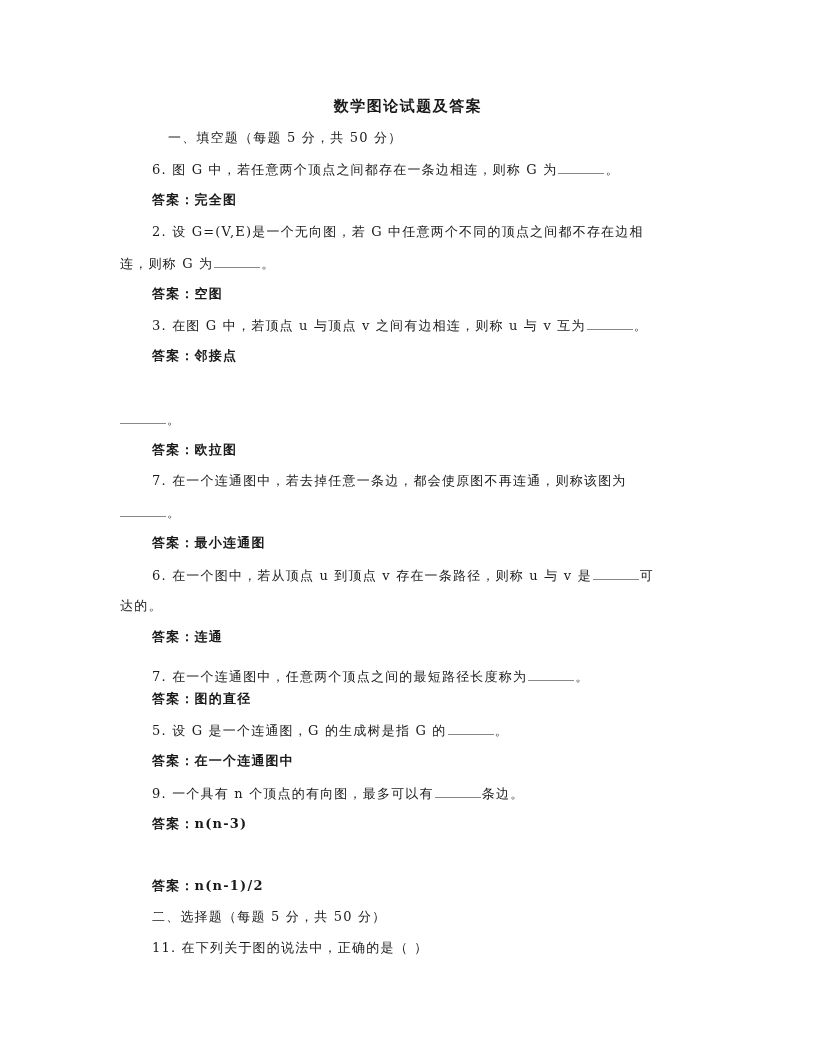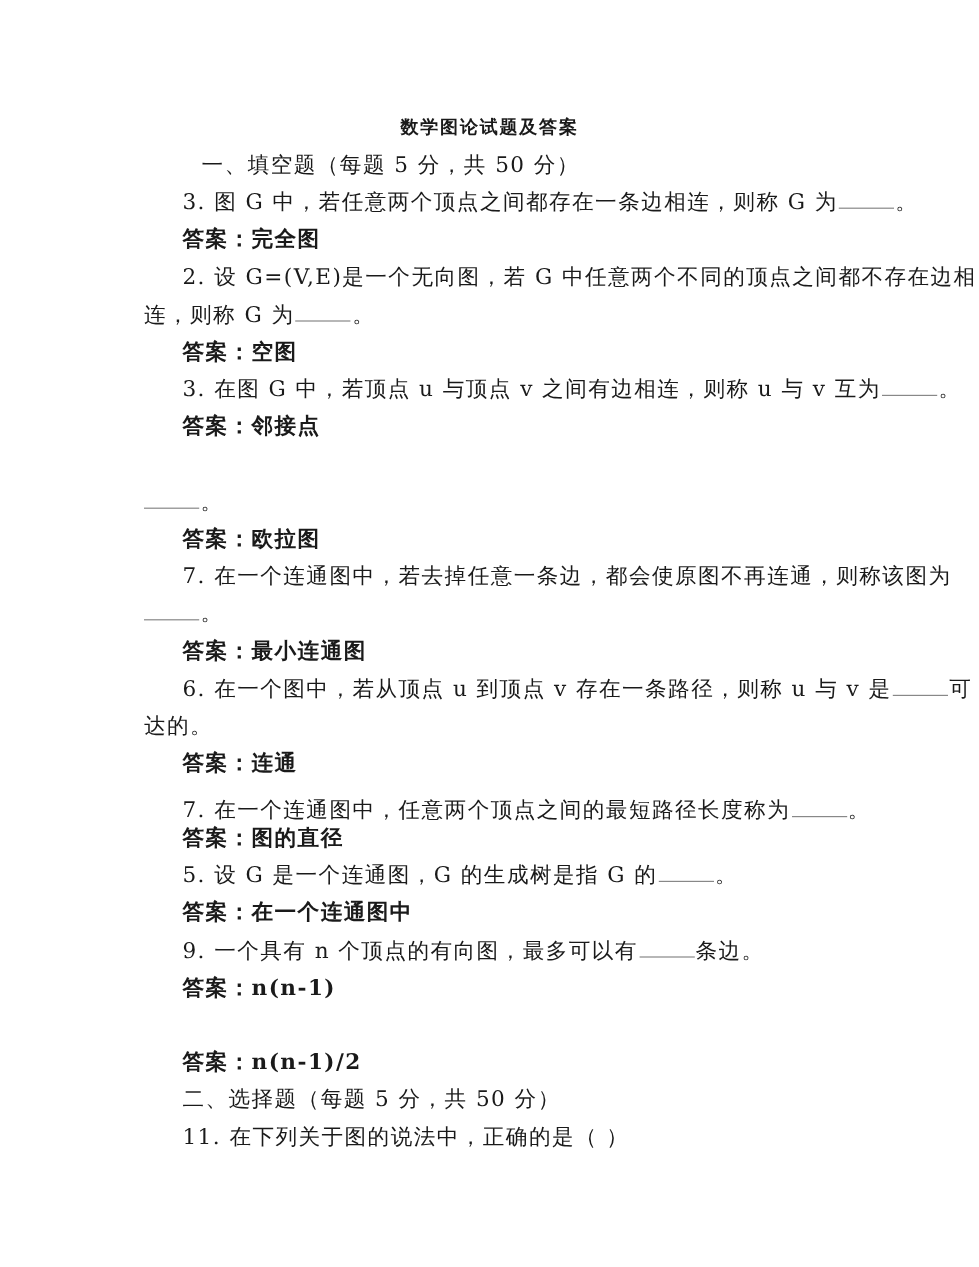--- a/index.html
+++ b/index.html
@@ -1,37 +1,37 @@
 <!DOCTYPE html>
 <html><head>
   <meta charset="utf-8">
   <style>
     html, body { margin: 0; padding: 0; background: #ffffff; }
     body { width: 816px; height: 1056px; position: relative; overflow: hidden;
            font-family: "DejaVu Serif", "Liberation Serif", serif; color: #1a1a1a; }
     .page { position: absolute; left: 0; top: 0; width: 816px; height: 905px; }
-    .line { position: absolute; font-size: 18px; line-height: 20px; white-space: nowrap; letter-spacing: 1.2px; }
+    .line { position: absolute; font-size: 13px; line-height: 20px; white-space: nowrap; letter-spacing: 1.2px; }
     .title { left: 0; width: 816px; text-align: center; font-weight: bold; font-size: 15px; letter-spacing: 1.5px; top: 96px; }
     .ind { left: 152px; }
     .ind2 { left: 168px; }
     .flush { left: 120px; }
     .ans { font-weight: bold; }
     .blank { display: inline-block; width: 46px; border-bottom: 1px solid #888; height: 14px; vertical-align: baseline; margin: 0 1px; }
   </style>
 </head>
 <body>
 
 <div class="page">
 
   <div class="line title">数学图论试题及答案</div>
 
   <div class="line ind2" style="top:128px">一、填空题（每题 5 分，共 50 分）</div>
 
   <div class="line ind" style="top:159px">
-    <span>3. 图 G 中，若任意两个顶点之间都存在一条边相连，则称 G 为</span><span class="blank"></span><span>。</span>
+    <span>6. 图 G 中，若任意两个顶点之间都存在一条边相连，则称 G 为</span><span class="blank"></span><span>。</span>
   </div>
   <div class="line ind ans" style="top:190px">
     <span>答案：</span><span>完全图</span>
   </div>
 
   <div class="line ind" style="top:222px">2. 设 G=(V,E)是一个无向图，若 G 中任意两个不同的顶点之间都不存在边相</div>
   <div class="line flush" style="top:253px">
     <span>连，则称 G 为</span><span class="blank"></span><span>。</span>
   </div>
   <div class="line ind ans" style="top:284px">
@@ -79,21 +79,21 @@
     <span>5. 设 G 是一个连通图，G 的生成树是指 G 的</span><span class="blank"></span><span>。</span>
   </div>
   <div class="line ind ans" style="top:751px">
     <span>答案：</span><span>在一个连通图中</span>
   </div>
 
   <div class="line ind" style="top:783px">
     <span>9. 一个具有 n 个顶点的有向图，最多可以有</span><span class="blank"></span><span>条边。</span>
   </div>
   <div class="line ind ans" style="top:814px">
-    <span>答案：</span><span>n(n-1)</span>
+    <span>答案：</span><span>n(n-3)</span>
   </div>
 
   <div class="line ind ans" style="top:876px">
     <span>答案：</span><span>n(n-1)/2</span>
   </div>
 
   <div class="line ind" style="top:907px">二、选择题（每题 5 分，共 50 分）</div>
 
   <div class="line ind" style="top:938px">11. 在下列关于图的说法中，正确的是（ ）</div>
 

